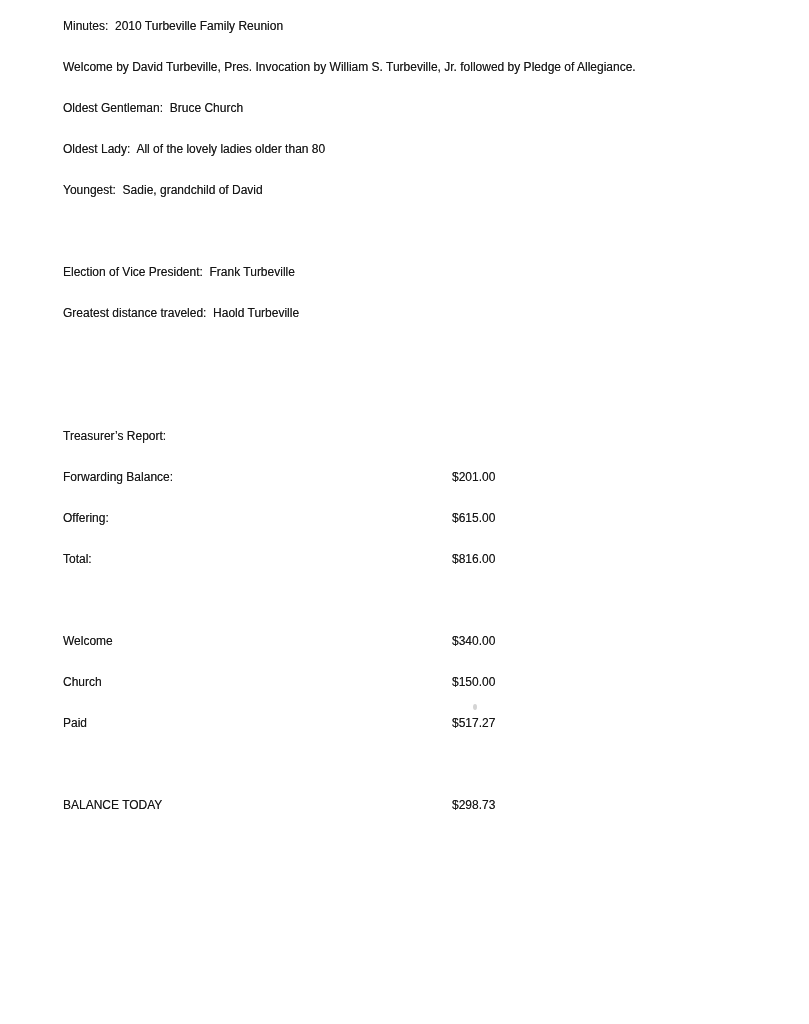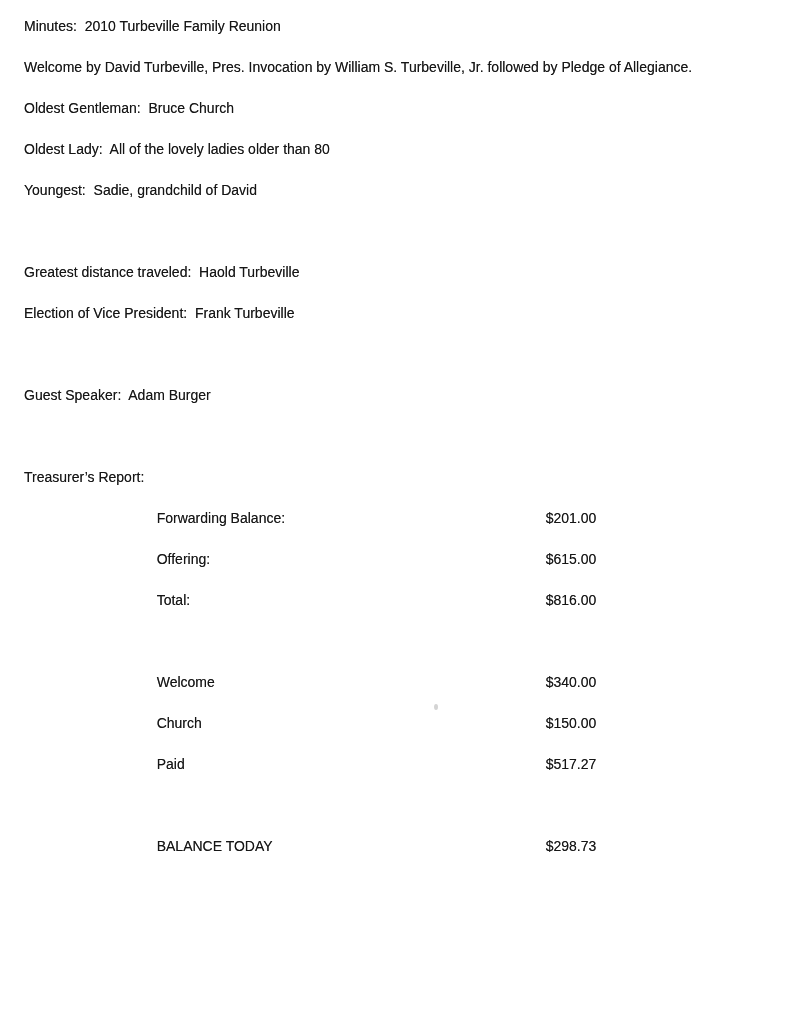--- a/index.html
+++ b/index.html
@@ -9,39 +9,39 @@
   }
   .page {
     position: relative;
     width: 743px;
     height: 1024px;
     background: #ffffff;
     box-sizing: border-box;
     padding: 12px 14px 0 24px;
     overflow: hidden;
     font-family: "Liberation Sans", "DejaVu Sans", sans-serif;
-    font-size: 14px;
+    font-size: 12px;
     color: #161616;
+    margin-left: 39px;
     -webkit-font-smoothing: antialiased;
   }
   .line {
     margin: 0 0 13px 0;
     line-height: 28px;
     white-space: pre-wrap;
     max-width: 780px;
     text-shadow: 0 0 0.35px rgba(0,0,0,0.55); 
   }
   .gap {
     height: 41px;
   }
   .fin-row {
     display: flex;
     margin: 0 0 13px 0;
     line-height: 28px;
-    justify-content: center;
   }
   .fin-label {
     width: 389px;
     flex: 0 0 389px;
     white-space: pre-wrap;
     text-shadow: 0 0 0.35px rgba(0,0,0,0.55);
   }
   .fin-amount {
     white-space: pre;
     text-shadow: 0 0 0.35px rgba(0,0,0,0.55);
@@ -68,27 +68,26 @@
 
 
   <p class="line">Oldest Gentleman:  Bruce Church</p>
 
   <p class="line">Oldest Lady:  All of the lovely ladies older than 80</p>
 
   <p class="line">Youngest:  Sadie, grandchild of David</p>
 
   <div class="gap"></div>
 
+  <p class="line">Election of Vice President:  Frank Turbeville</p>
+
   <p class="line">Greatest distance traveled:  Haold Turbeville</p>
-
-  <p class="line">Election of Vice President:  Frank Turbeville</p>
 
   <div class="gap"></div>
 
-  <p class="line">Guest Speaker:  Adam Burger</p>
 
   <div class="gap"></div>
 
   <p class="line">Treasurer’s Report:</p>
 
   <div class="fin-row">
     <span class="fin-label">Forwarding Balance:</span>
     <span class="fin-amount">$201.00</span>
   </div>
 

